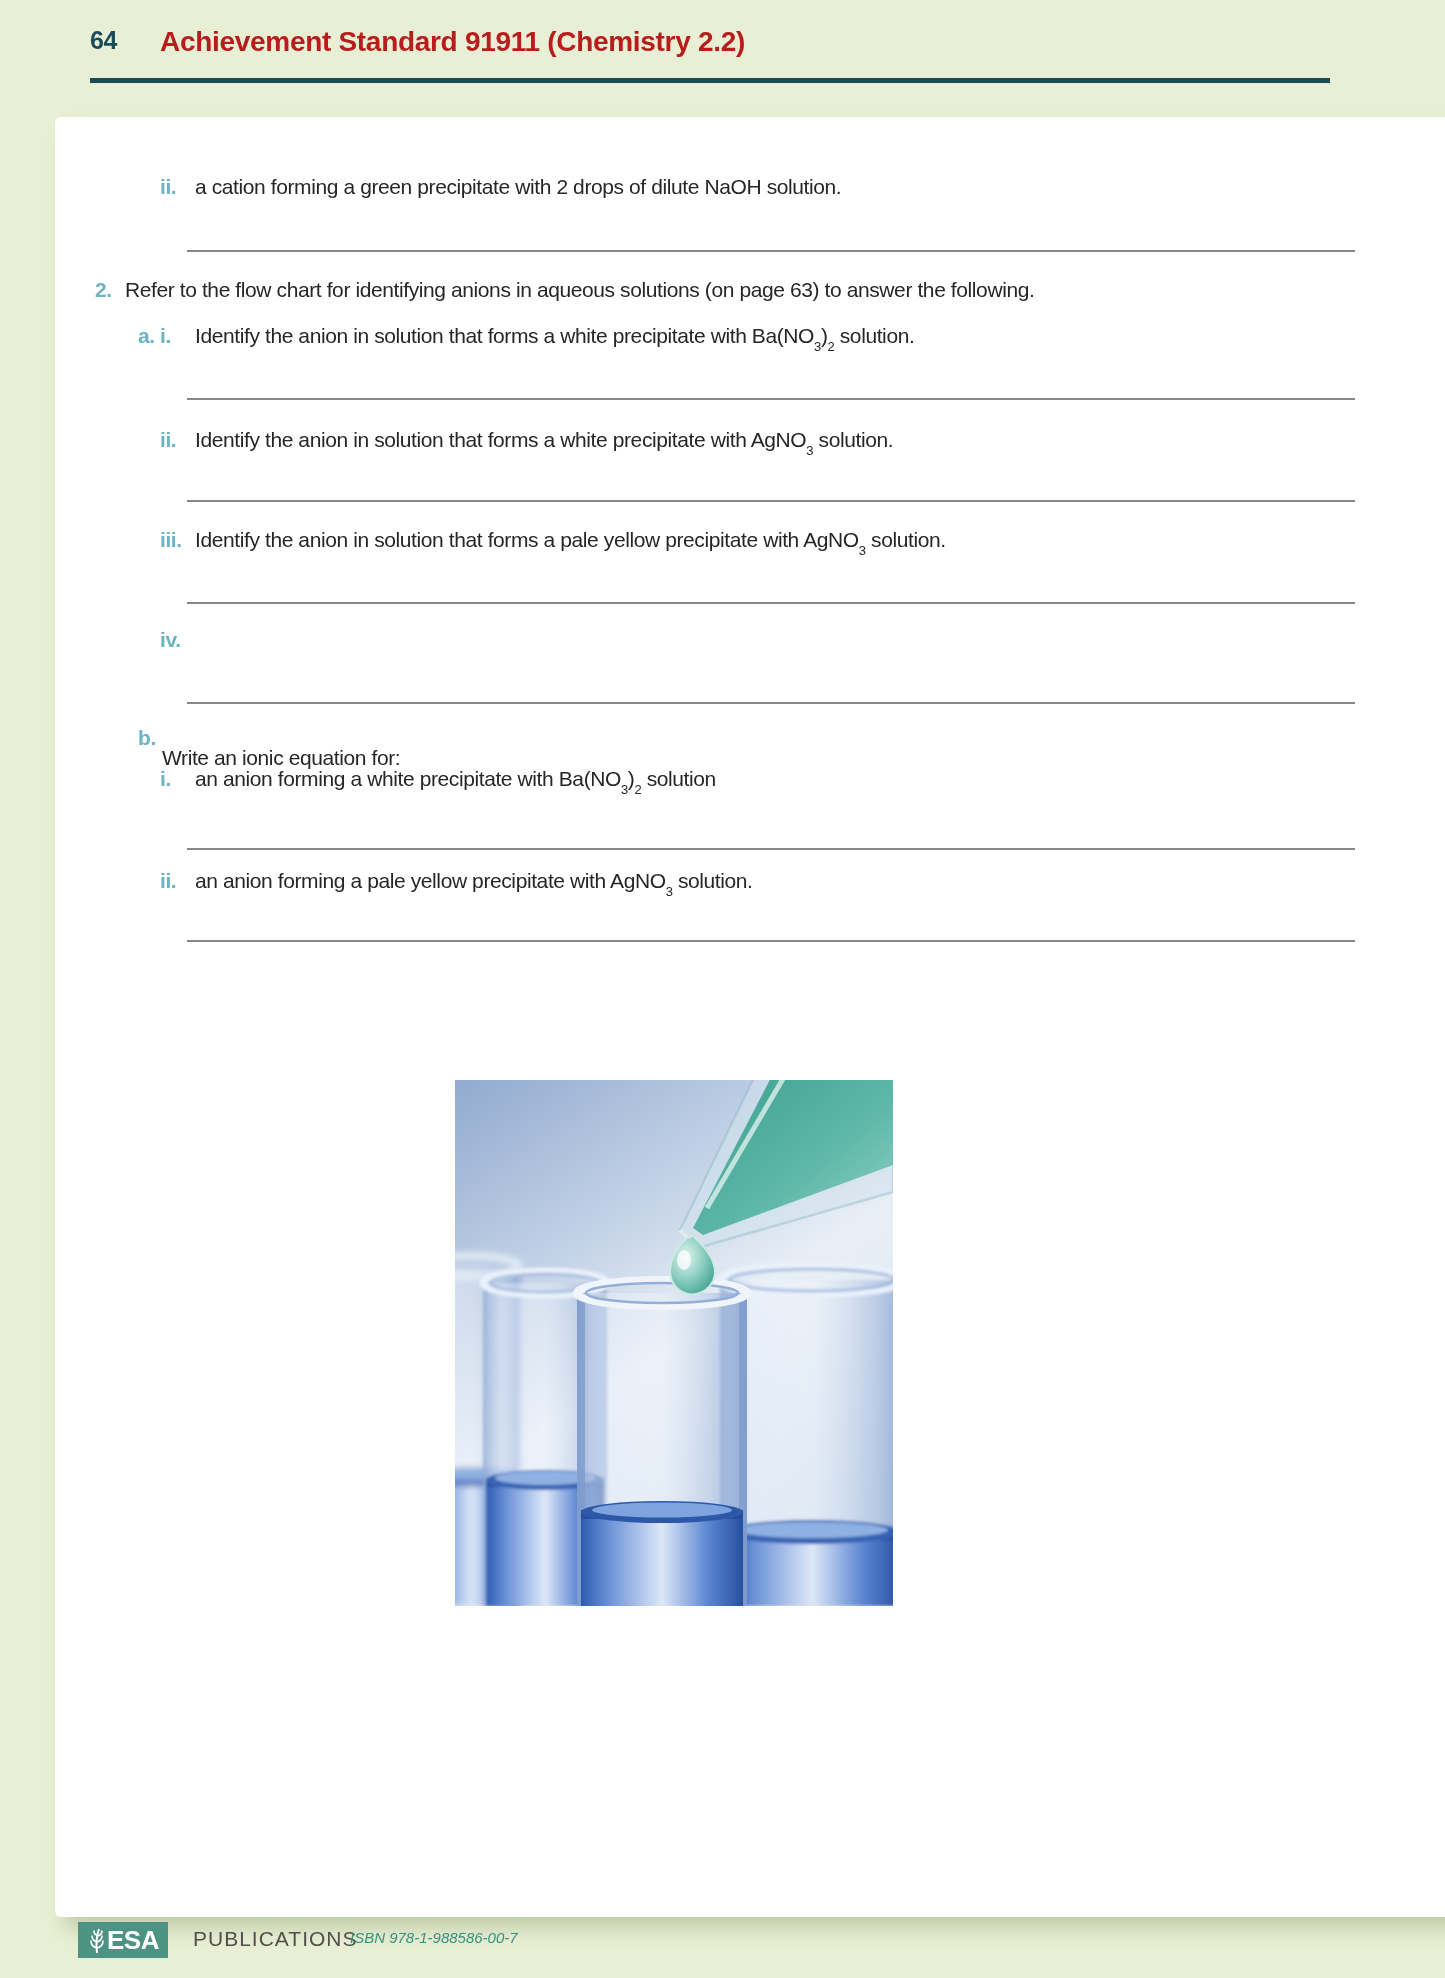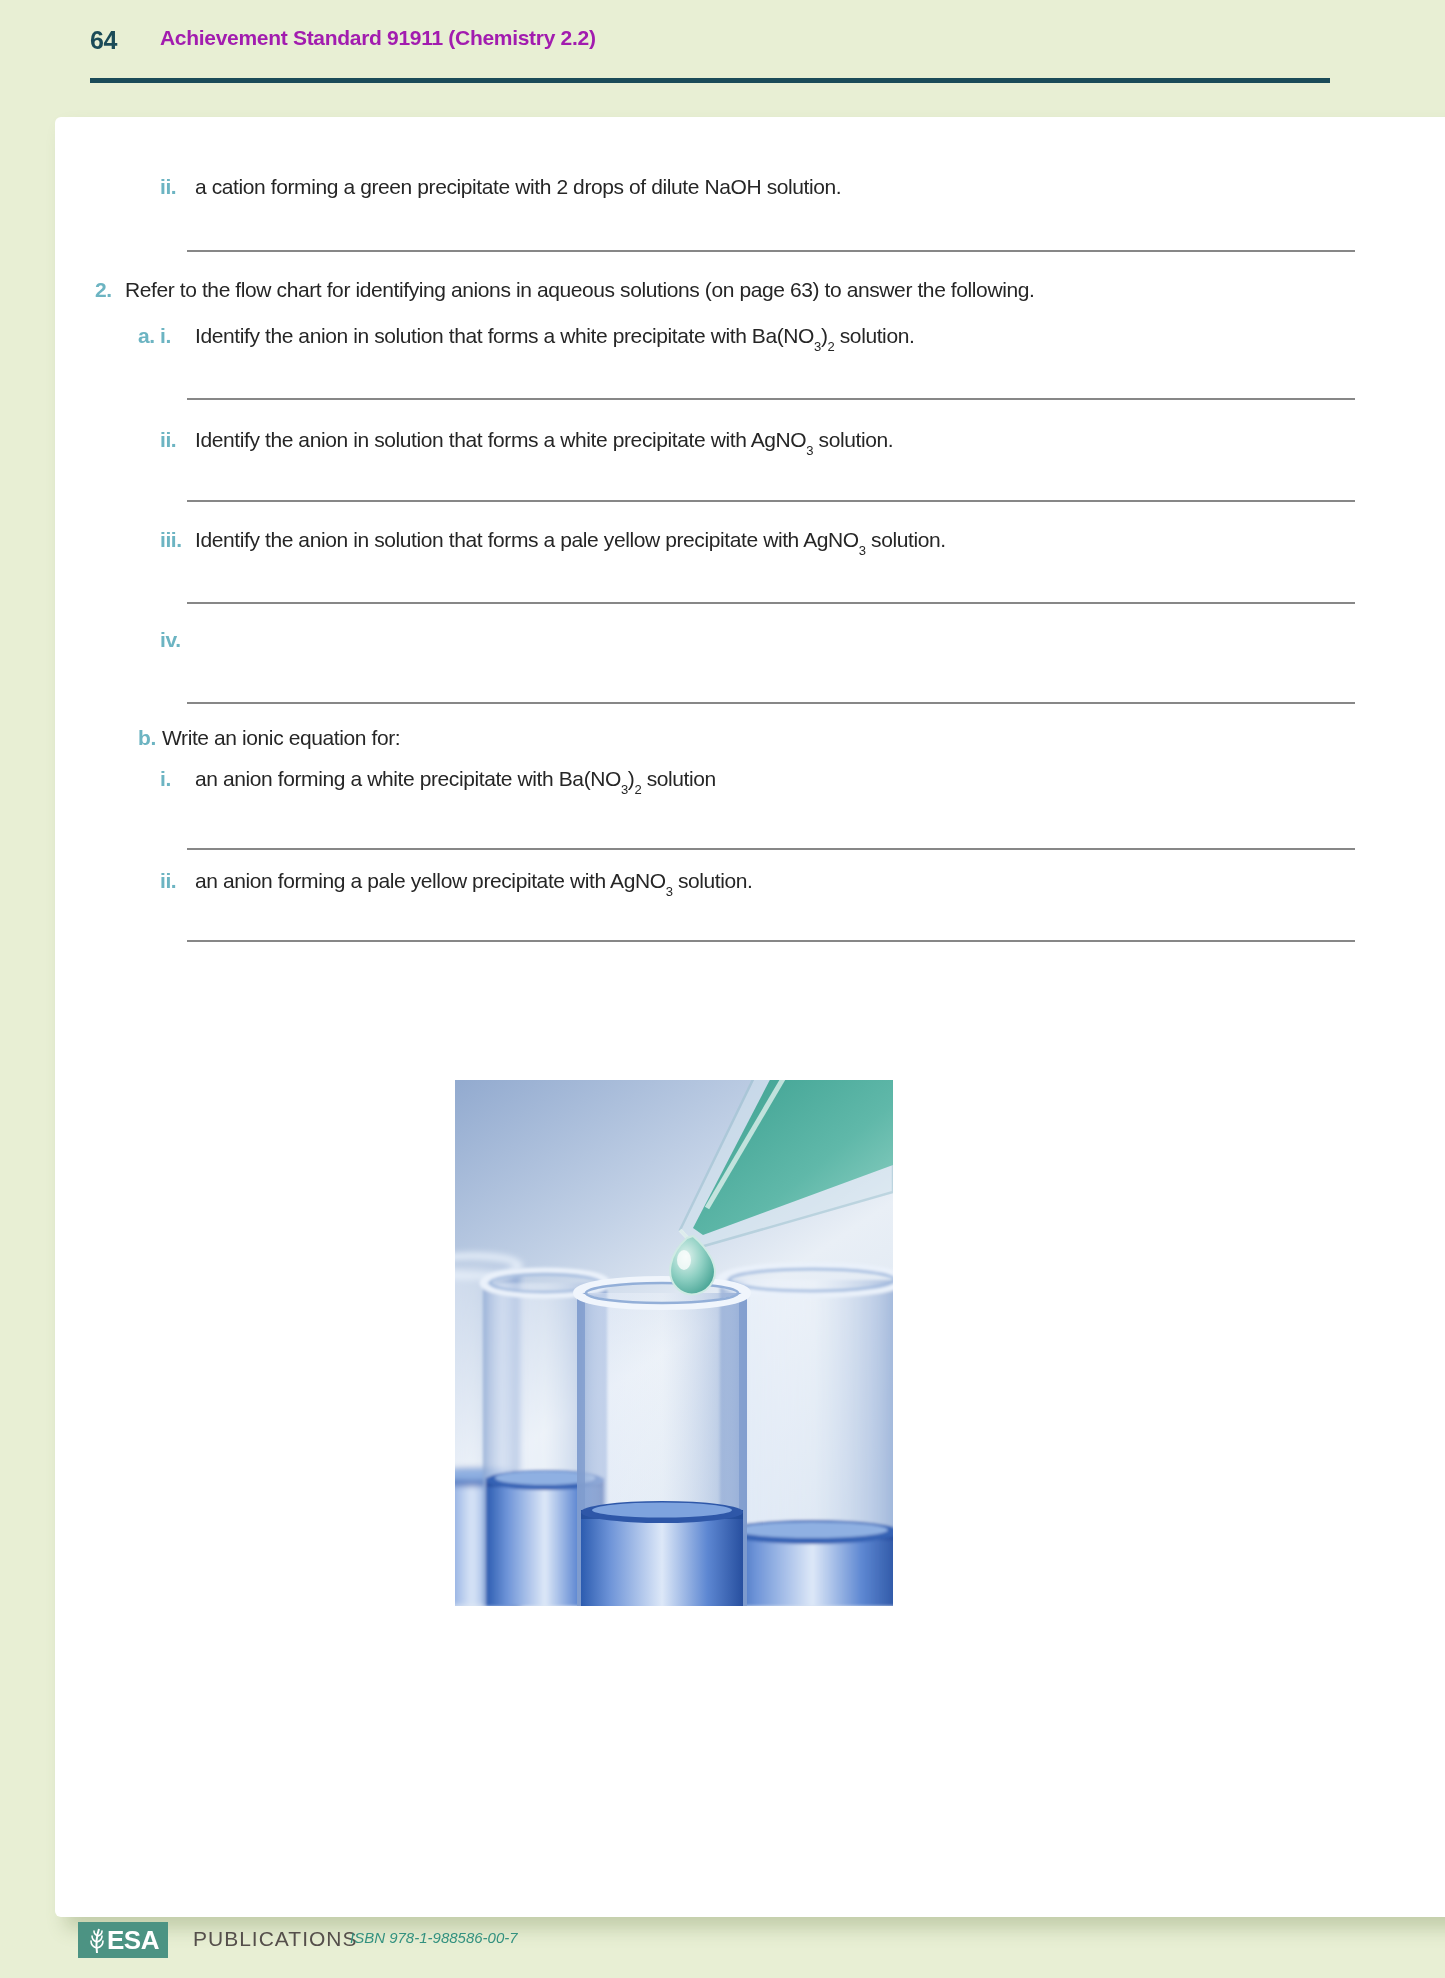--- a/index.html
+++ b/index.html
@@ -1,36 +1,36 @@
 <!DOCTYPE html>
 <html><head>
 <meta charset="utf-8">
 <style>
   html,body{margin:0;padding:0;background:#b9c2a8;}
   .page{position:relative;width:1445px;height:1978px;background:#e8efd4;
         font-family:"Liberation Sans",sans-serif;overflow:hidden;}
   
   .page-num{position:absolute;left:90px;top:26px;font-size:25px;font-weight:bold;
             color:#1b4b58;letter-spacing:-0.3px;}
-  .page-title{position:absolute;left:160px;top:26px;font-size:21px;font-weight:bold;
-            color:#a21caf;letter-spacing:-0.3px;white-space:nowrap;}
+  .page-title{position:absolute;left:160px;top:26px;font-size:28px;font-weight:bold;
+            color:#b91c1c;letter-spacing:-0.3px;white-space:nowrap;}
   .rule{position:absolute;left:90px;top:78px;width:1240px;height:5px;background:#1b4b58;}
   
   .card{position:absolute;left:55px;top:117px;width:1412px;height:1800px;background:#ffffff;
         border-radius:6px;box-shadow:10px 12px 18px rgba(110,130,75,0.30);}
   
   .row{position:absolute;left:0;width:100%;height:32px;font-size:21px;line-height:32px;
        color:#262626;letter-spacing:-0.4px;white-space:nowrap;}
   .row span{position:absolute;top:0;}
   .marker{color:#6cb4c2;font-weight:bold;}
   sub{font-size:0.62em;position:relative;top:0.22em;line-height:0;}
   .ansline{position:absolute;left:132px;width:1168px;height:0;border-bottom:2px solid #878787;}
   
   .x-l1{left:40px;}  .x-l1t{left:70px;}
-  .x-l2{left:83px;}  .x-l2t{left:107px;}
+  .x-l2{left:83px;}  .x-l2t{left:107px;margin-top:20px;}
   .x-l3{left:105px;} .x-l3t{left:140px;}
   
   .photo{position:absolute;left:400px;top:963px;width:438px;height:526px;display:block;}
   
   .logo{position:absolute;left:78px;top:1922px;width:90px;height:36px;background:#4c9383;
         display:flex;align-items:center;justify-content:center;}
   .logo .esa{color:#ffffff;font-weight:bold;font-size:26px;letter-spacing:-0.5px;}
   .pubs{position:absolute;left:193px;top:1927px;font-size:21px;color:#554f4b;letter-spacing:1px;}
   .isbn{position:absolute;left:350px;top:1929px;font-size:15px;font-style:italic;color:#33917f;}
   .copyright{position:absolute;left:628px;top:1929px;font-size:19px;font-style:italic;color:#33917f;}

